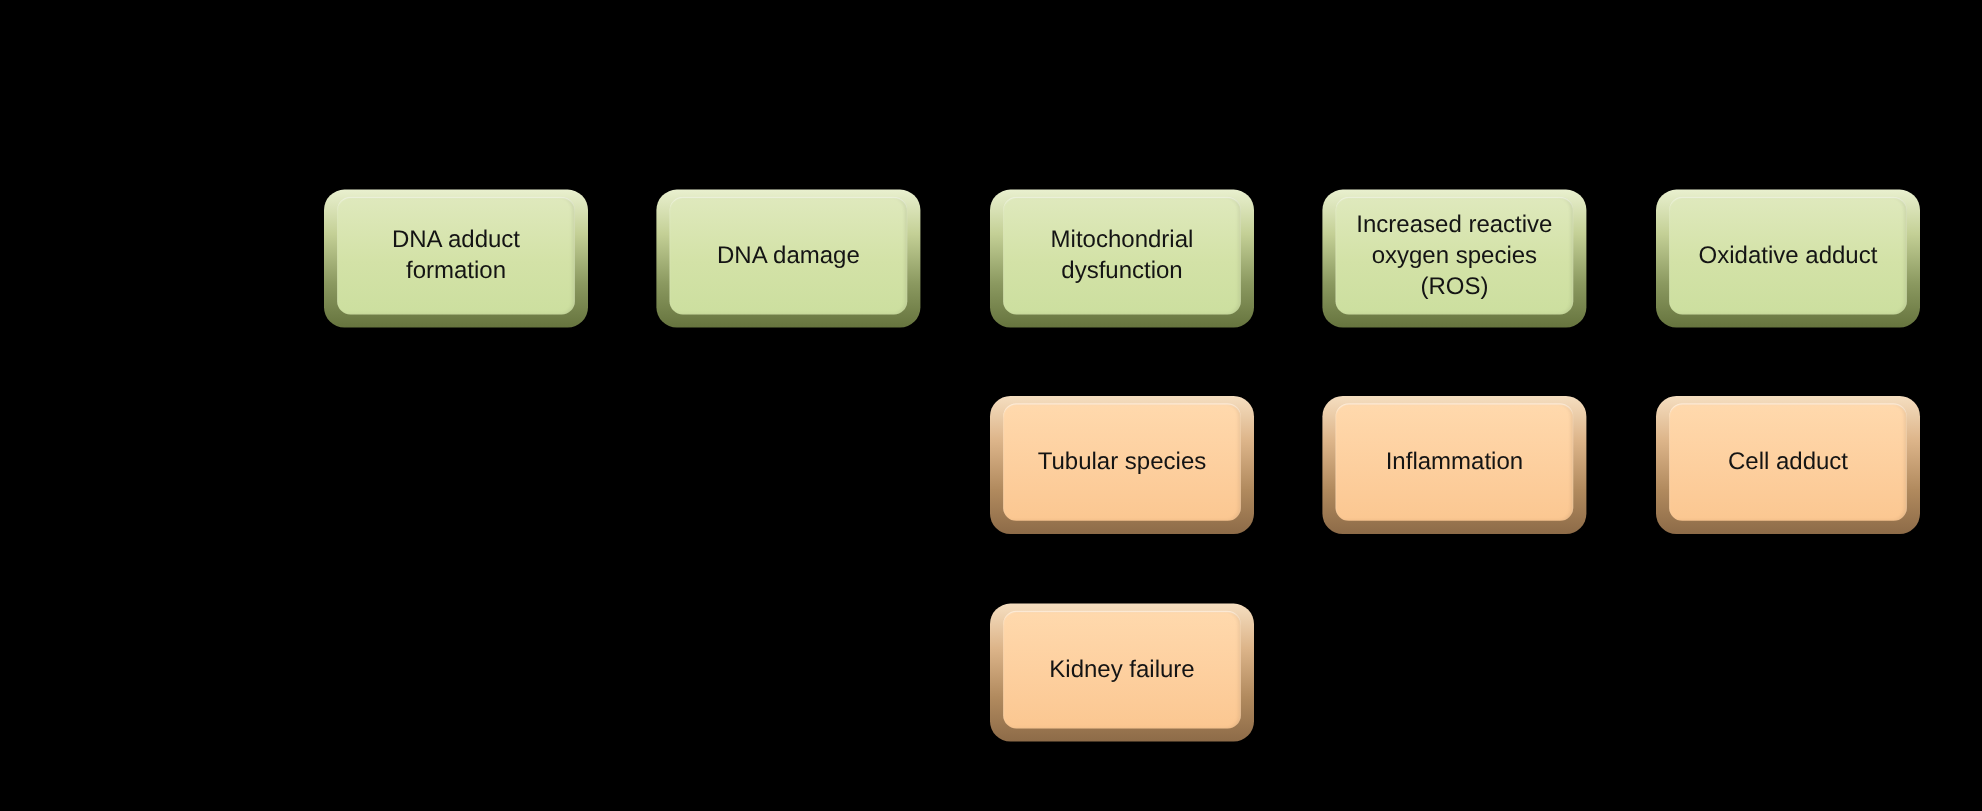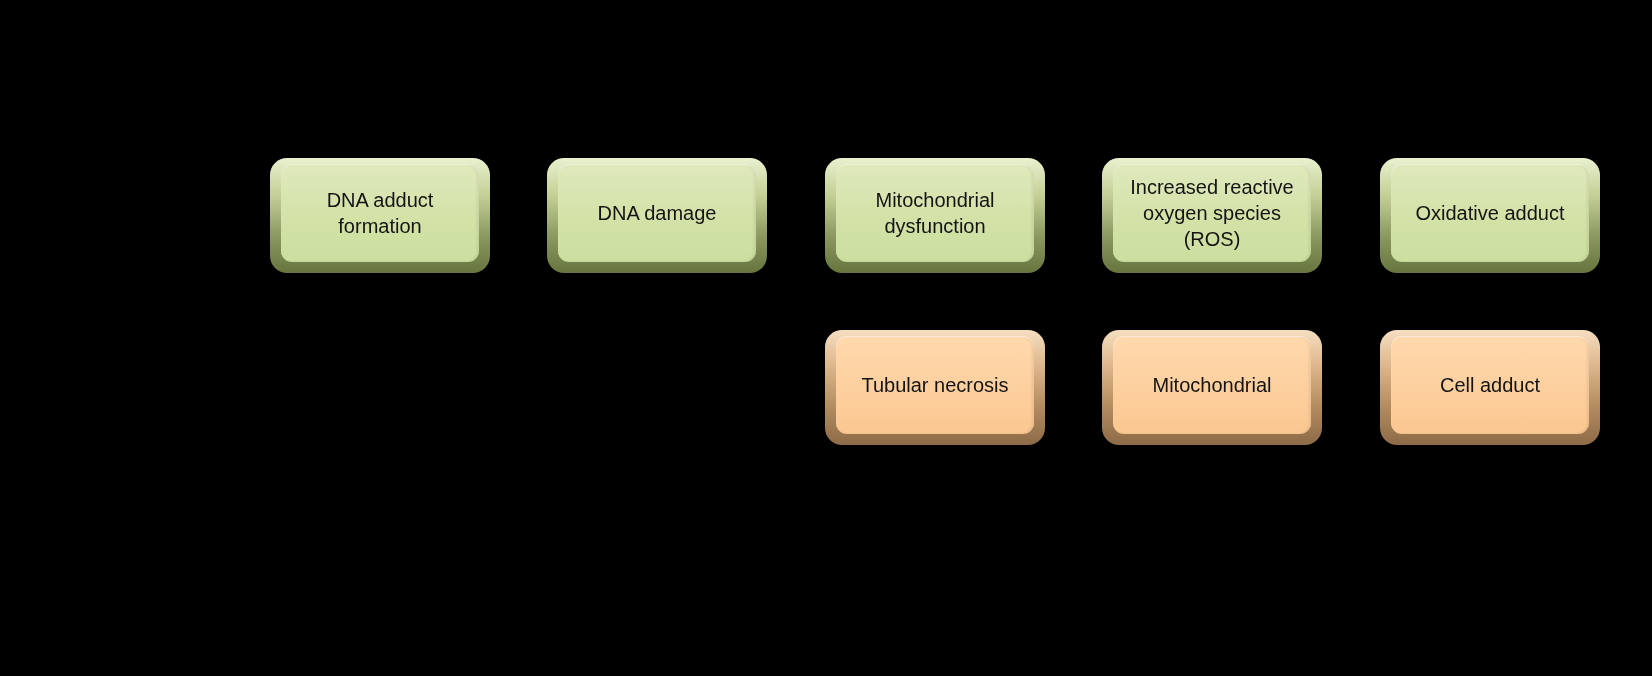--- a/index.html
+++ b/index.html
@@ -93,30 +93,35 @@
   </div>
 
   <div class="box green c5 r1">
     <div class="face">
       <span class="label">Oxidative adduct</span>
     </div>
   </div>
 
   <div class="box orange c3 r2">
     <div class="face">
-      <span class="label">Tubular necrosis</span>
+      <span class="label">Tubular species</span>
     </div>
   </div>
 
   <div class="box orange c4 r2">
     <div class="face">
-      <span class="label">Mitochondrial</span>
+      <span class="label">Inflammation</span>
     </div>
   </div>
 
   <div class="box orange c5 r2">
     <div class="face">
       <span class="label">Cell adduct</span>
     </div>
   </div>
 
+  <div class="box orange c3 r3">
+    <div class="face">
+      <span class="label">Kidney failure</span>
+    </div>
+  </div>
 
 </div>
 
 </body></html>

